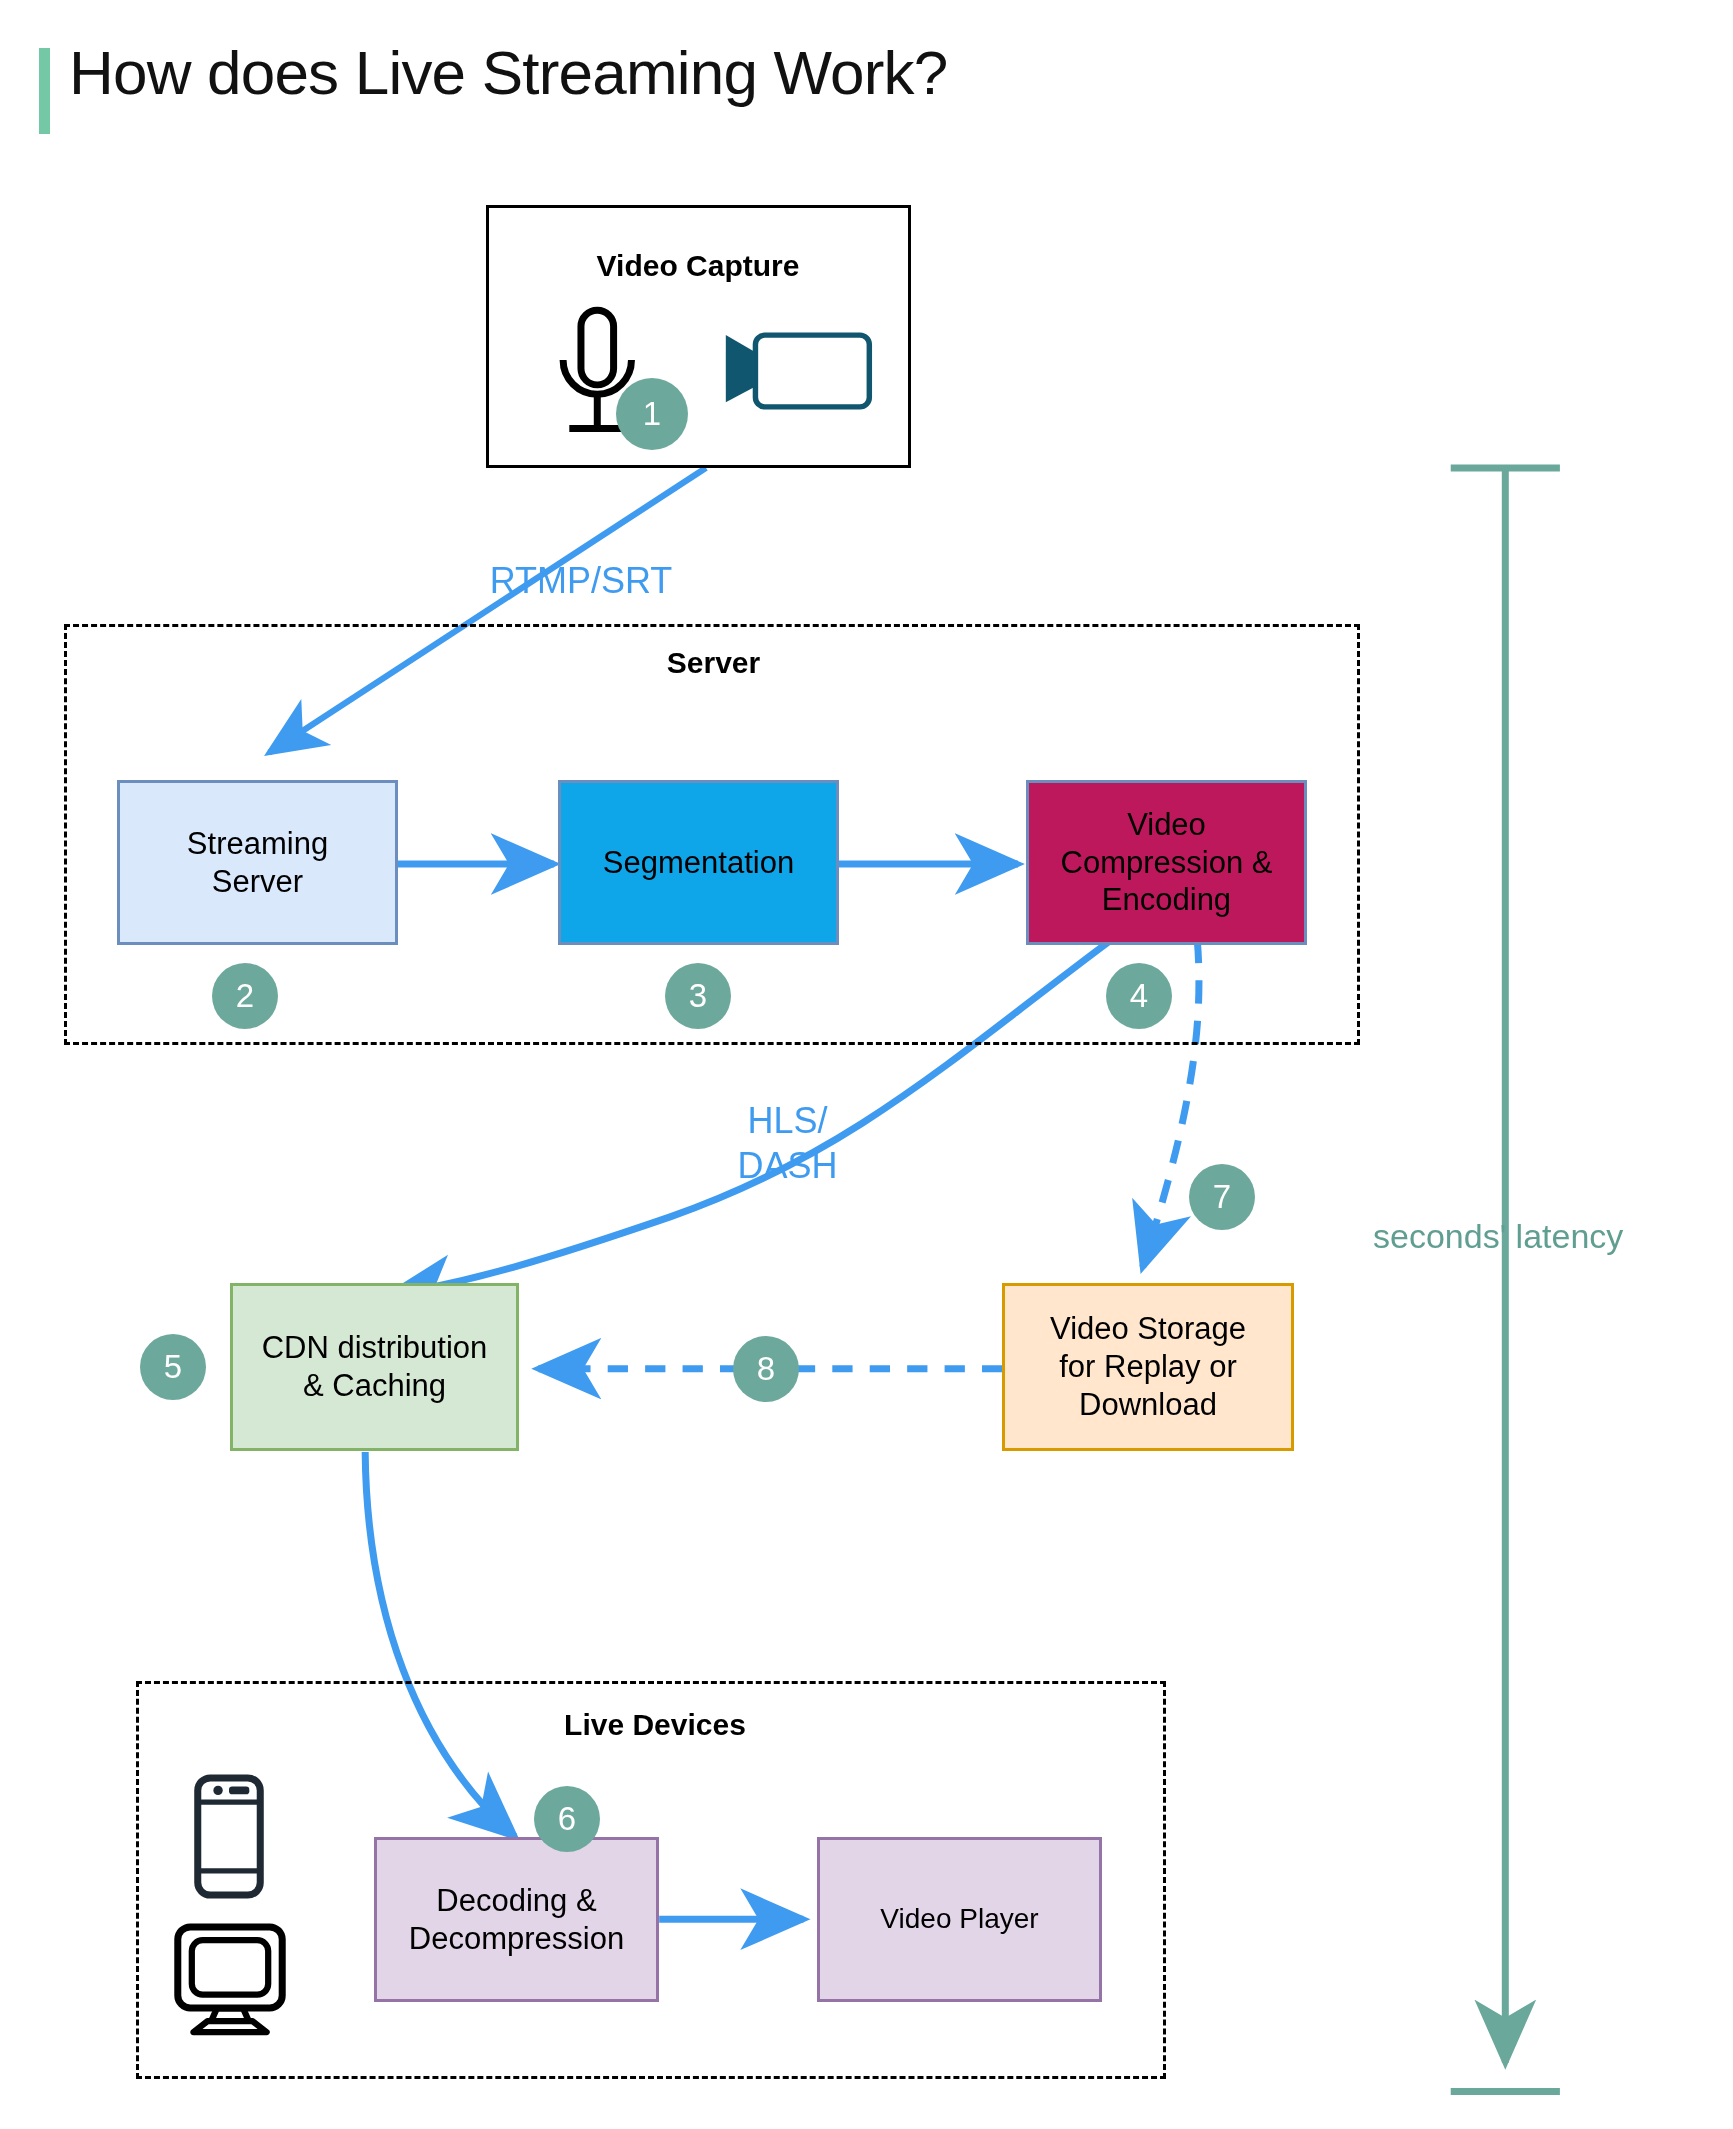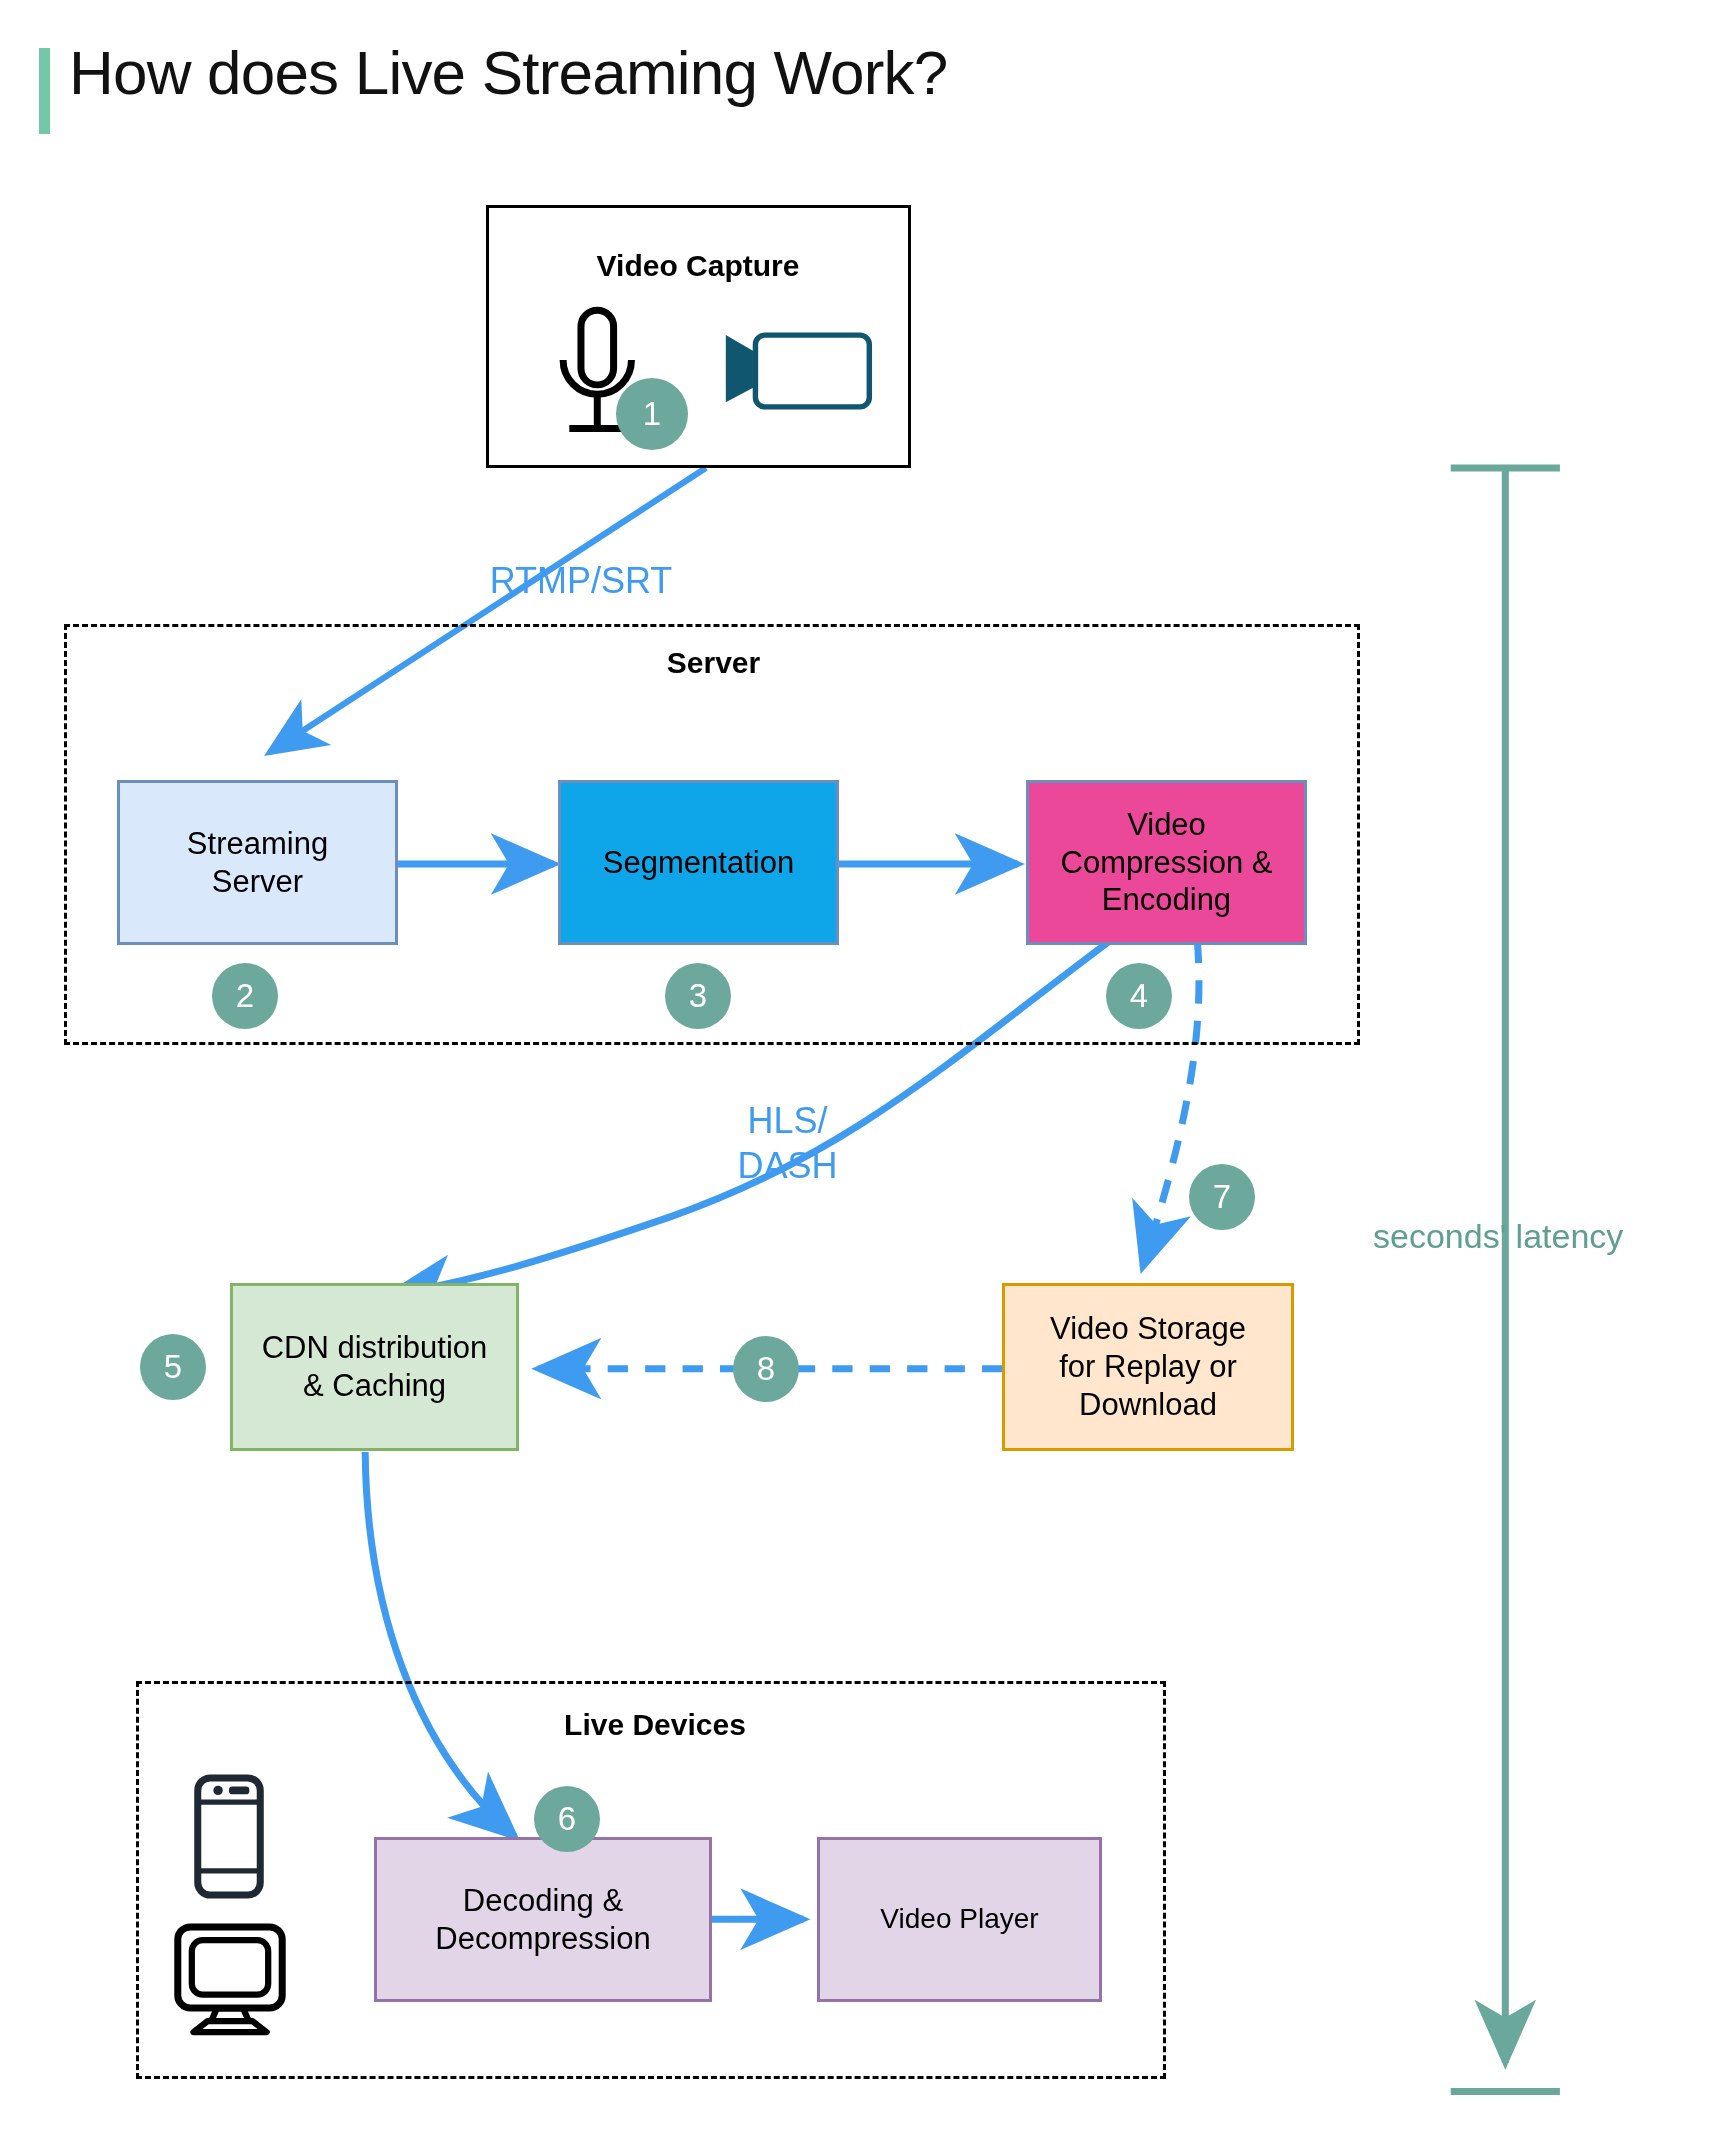--- a/index.html
+++ b/index.html
@@ -82,21 +82,21 @@
 <div class="group-box" style="left:64px;top:624px;width:1296px;height:421px;"></div>
 <div class="group-title" style="left:585px;top:646px;width:257px;text-align:center;">Server</div>
 
 <div class="node" style="left:117px;top:780px;width:281px;height:165px;background:#dae8fc;border:3.1px solid #6c8ebf;font-size:31px;color:#000;white-space:pre-line;">Streaming
 Server</div>
 <div class="badge" style="left:212px;top:963px;width:66px;height:66px;">2</div>
 
 <div class="node" style="left:558px;top:780px;width:281px;height:165px;background:#0ea5e9;border:3.1px solid #6c8ebf;font-size:31px;color:#000;white-space:pre-line;text-align:right;">Segmentation</div>
 <div class="badge" style="left:665px;top:963px;width:66px;height:66px;">3</div>
 
-<div class="node" style="left:1026px;top:780px;width:281px;height:165px;background:#ec4899;border:3.1px solid #6c8ebf;font-size:31px;color:#000;white-space:pre-line;">Video
+<div class="node" style="left:1026px;top:780px;width:281px;height:165px;background:#be185d;border:3.1px solid #6c8ebf;font-size:31px;color:#000;white-space:pre-line;">Video
 Compression &amp;
 Encoding</div>
 <div class="badge" style="left:1106px;top:963px;width:66px;height:66px;">4</div>
 
 <div class="proto-label" style="left:456px;top:558px;width:250px;">RTMP/SRT</div>
 <div class="proto-label" style="left:686px;top:1098px;width:203px;">HLS/
 DASH</div>
 
 <div class="node" style="left:230px;top:1283px;width:289px;height:168px;background:#d5e8d4;border:3.1px solid #82b366;font-size:31px;color:#000;white-space:pre-line;">CDN distribution
 &amp; Caching</div>
@@ -119,20 +119,20 @@
   <rect x="46" y="16" width="26" height="10" rx="4" fill="#1f2933"></rect>
 </svg>
 
 <svg style="position:absolute;left:173px;top:1923px;width:114px;height:113px;" viewBox="0 0 146 145">
   <rect x="6" y="5" width="134" height="104" rx="16" fill="#fff" stroke="#000" stroke-width="9"></rect>
   <rect x="24" y="22" width="98" height="70" rx="14" fill="#fff" stroke="#000" stroke-width="8"></rect>
   <path d="M56 110 L90 110 L98 128 L48 128 Z" fill="#fff" stroke="#000" stroke-width="8"></path>
   <path d="M26 140 L44 126 L102 126 L120 140 Z" fill="#fff" stroke="#000" stroke-width="8" stroke-linejoin="round"></path>
 </svg>
 
-<div class="node" style="left:374px;top:1837px;width:338px;height:165px;background:#e1d5e7;border:3.1px solid #9673a6;font-size:31px;color:#000;white-space:pre-line;">Decoding &amp;
+<div class="node" style="left:374px;top:1837px;width:285px;height:165px;background:#e1d5e7;border:3.1px solid #9673a6;font-size:31px;color:#000;white-space:pre-line;">Decoding &amp;
 Decompression</div>
 <div class="badge" style="left:534px;top:1786px;width:66px;height:66px;">6</div>
 
 <div class="node" style="left:817px;top:1837px;width:285px;height:165px;background:#e1d5e7;border:3.1px solid #9673a6;font-size:28px;color:#000;">Video Player</div>
 
 <div class="latency-label" style="left:1373px;top:1217px;">seconds' latency</div>
 
 
 </body></html>

